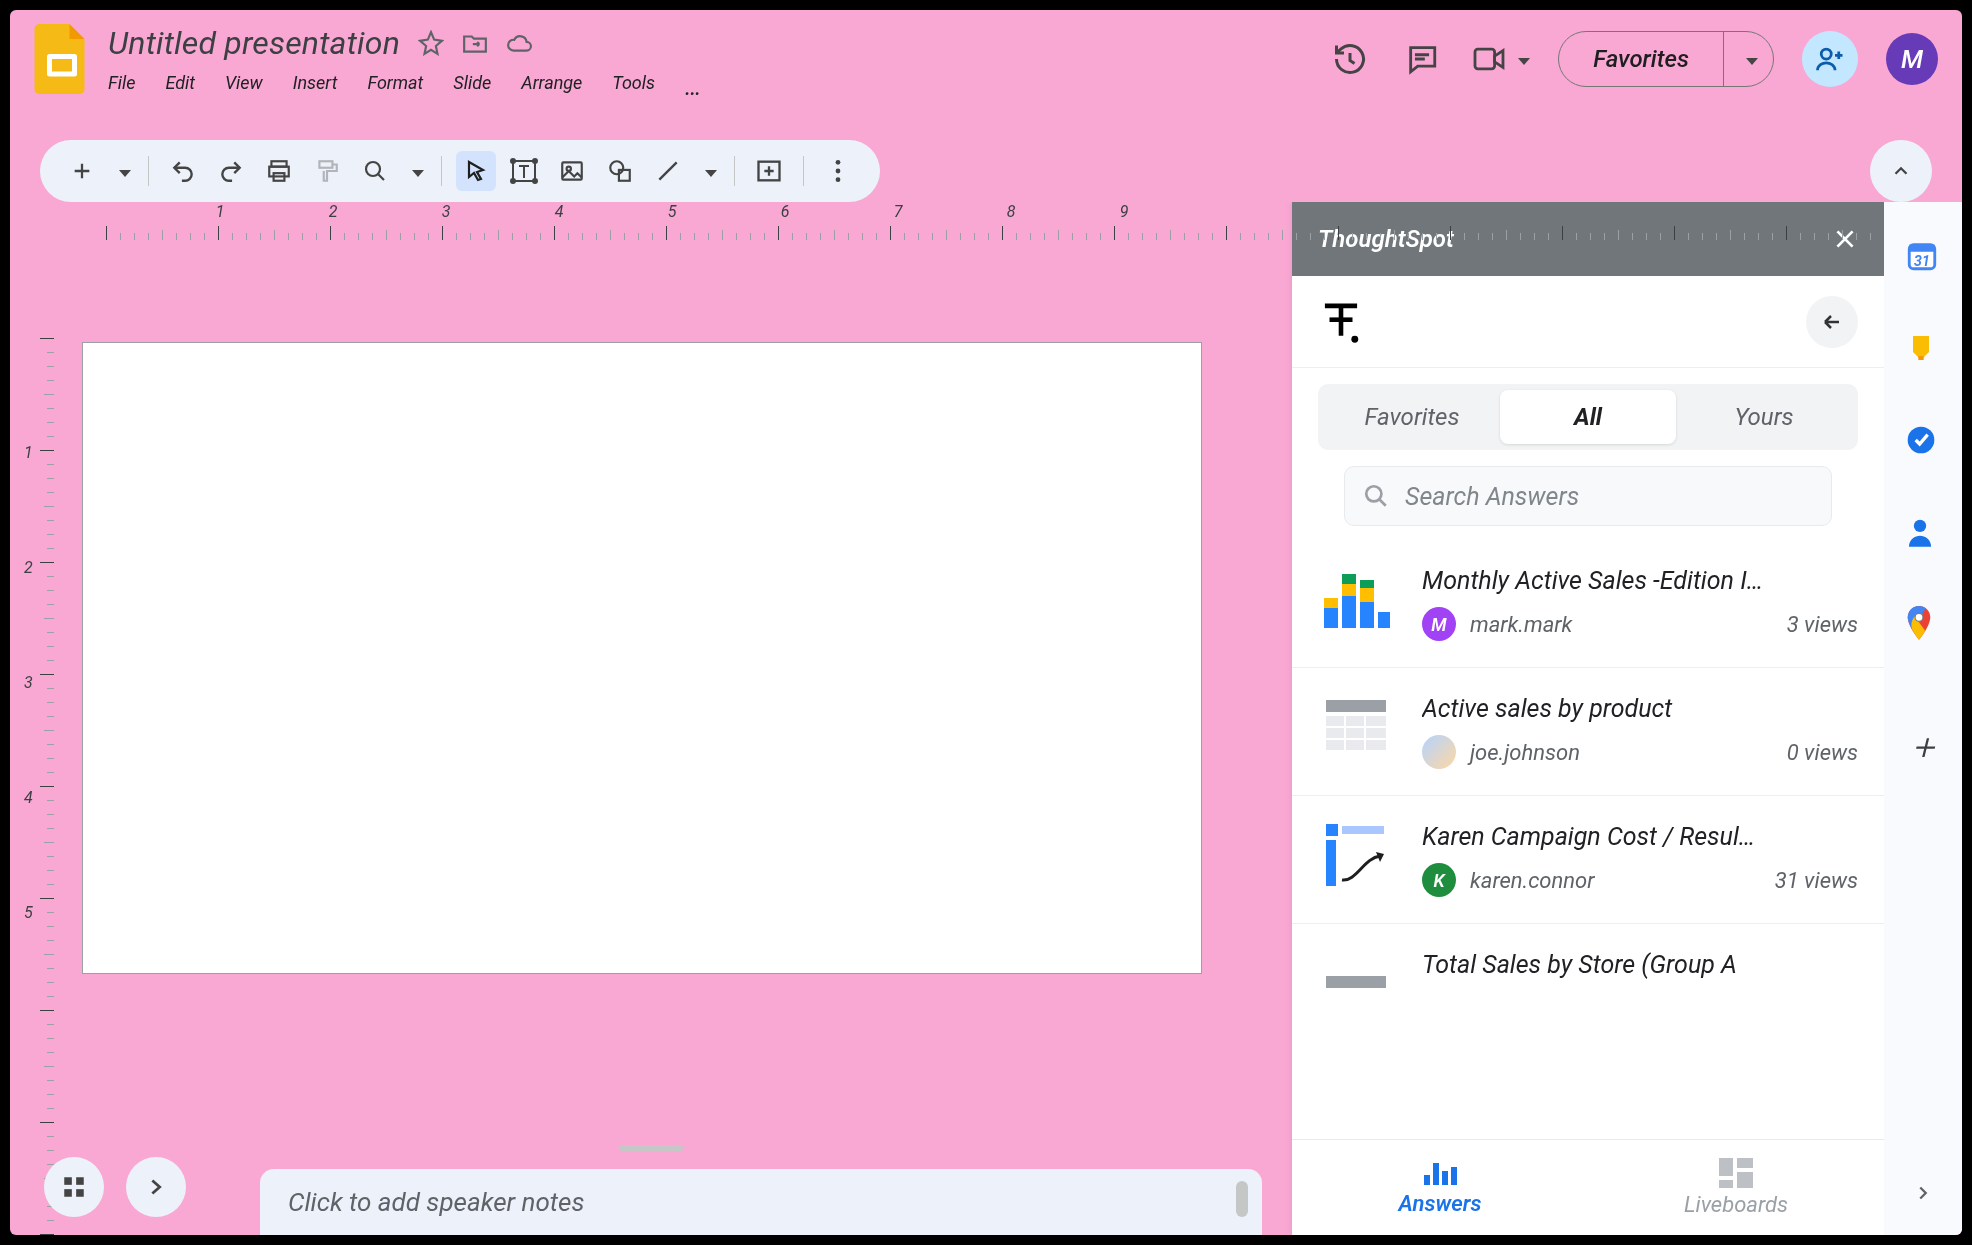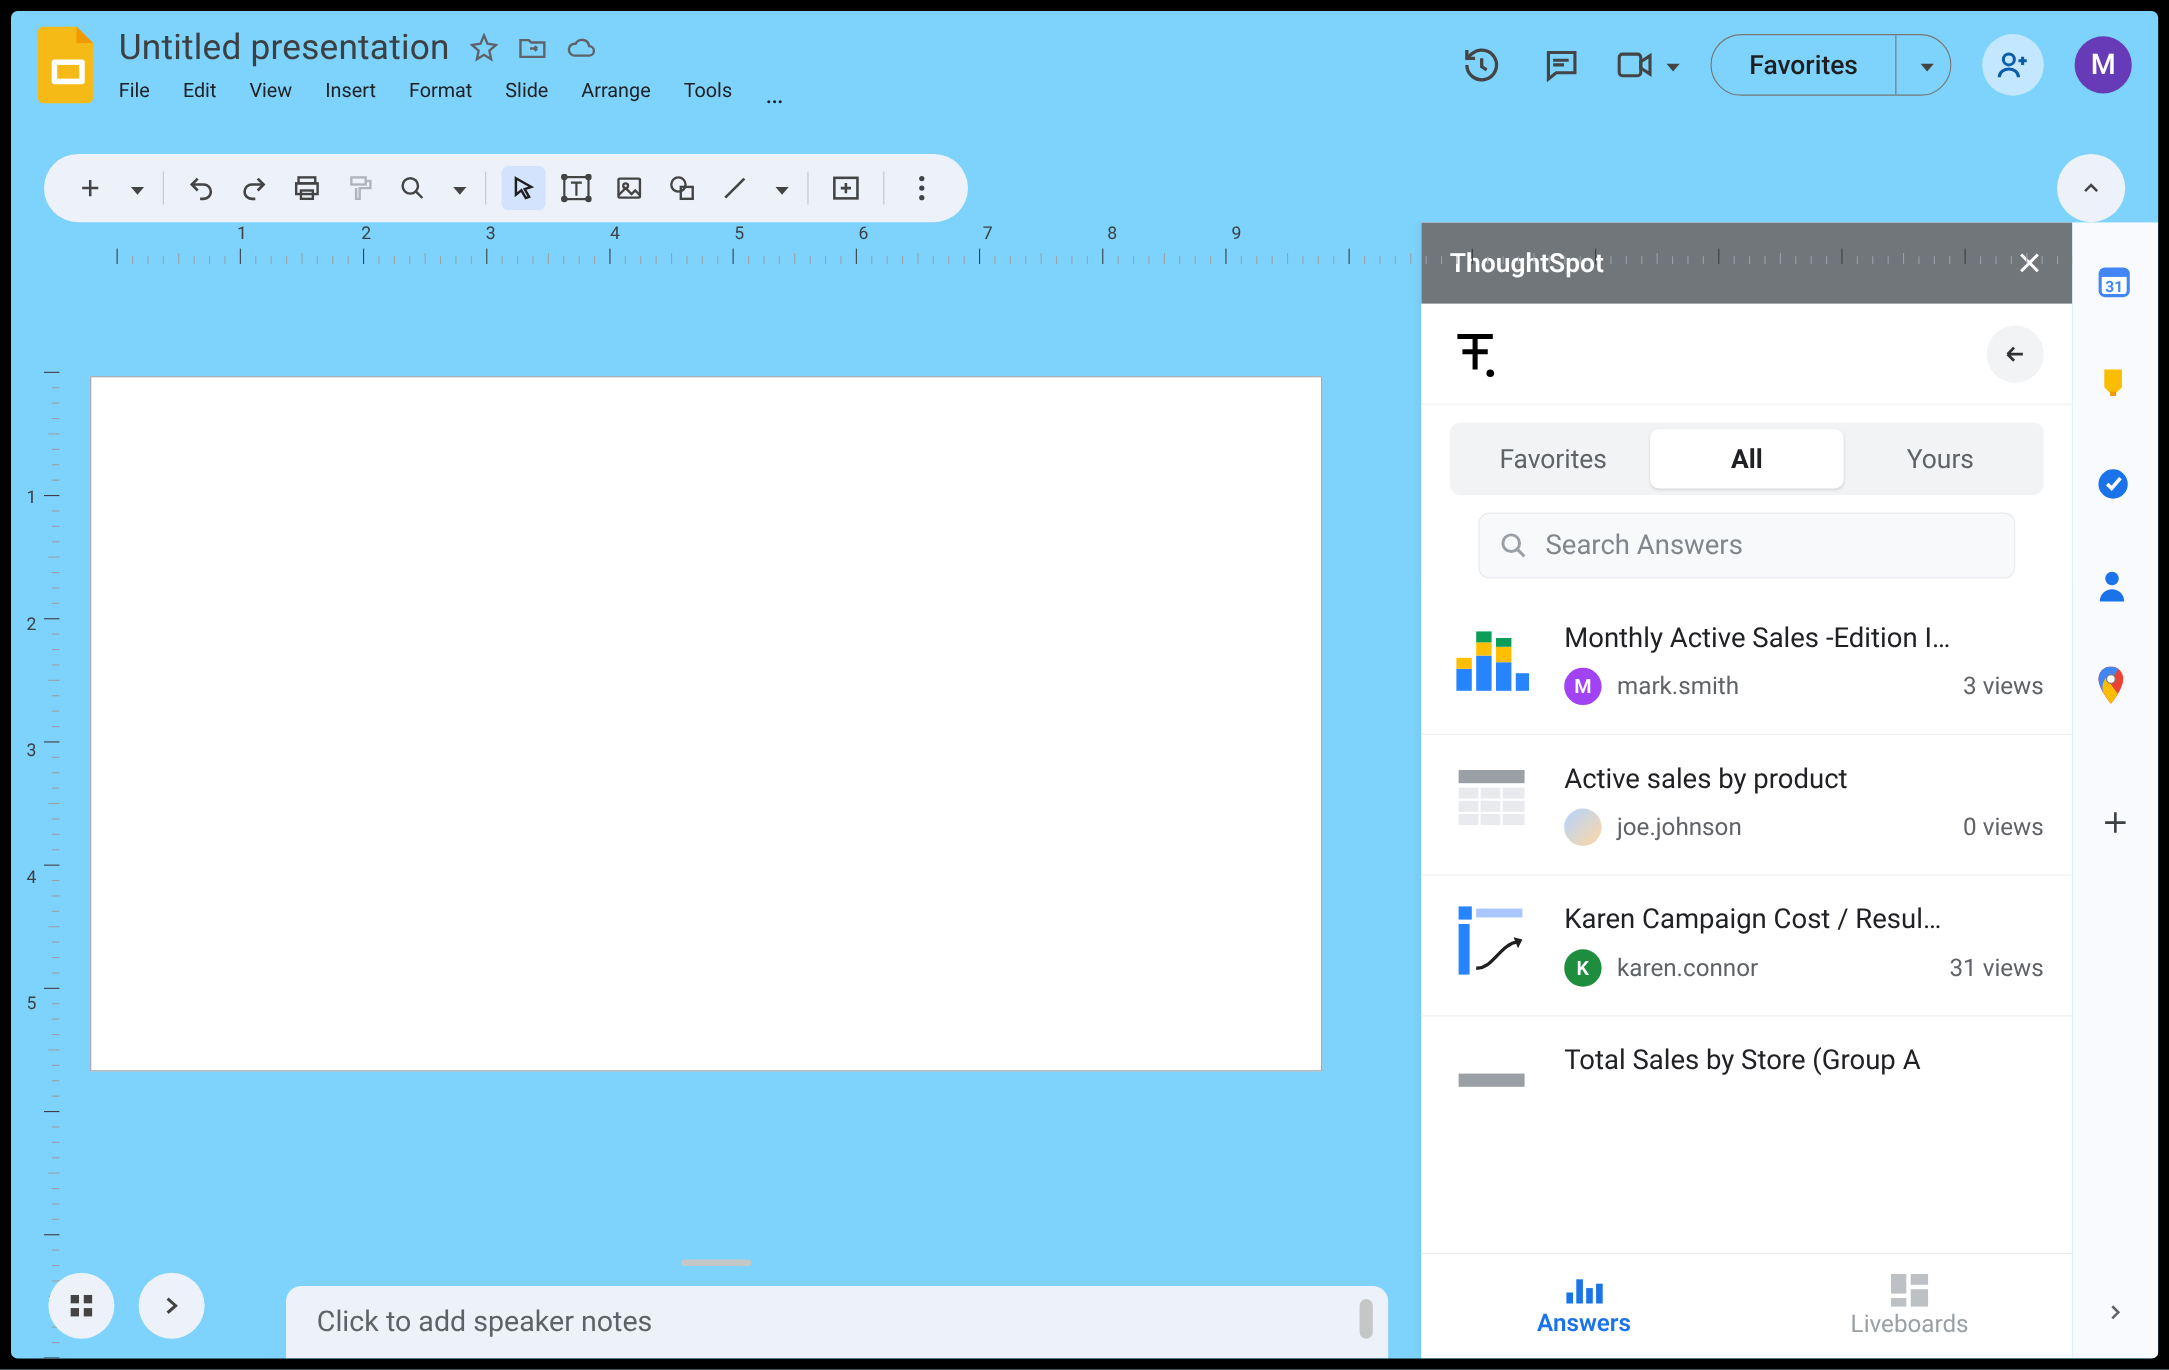--- a/index.html
+++ b/index.html
@@ -1,18 +1,18 @@
 <!DOCTYPE html>
 <html><head>
 <meta charset="utf-8">
 <style>
   * { box-sizing: border-box; }
   html, body { margin:0; padding:0; font-family: "Google Sans", Roboto, Arial, sans-serif; background:#000; }
   .frame { width:1972px; height:1245px; background:#000; padding:10px; }
-  .app { width:100%; height:100%; background:#7dd3fc; border-radius:6px; position:relative; overflow:hidden; display:flex; flex-direction:column; }
+  .app { width:100%; height:100%; background:#f9a8d4; border-radius:6px; position:relative; overflow:hidden; display:flex; flex-direction:column;font-style:italic; }
 
   
   .docbar { display:flex; align-items:flex-start; padding:14px 24px 0 24px; height:130px; }
   .docicon { width:56px; height:70px; margin-right:18px; flex-shrink:0; }
   .doc-title-area { display:flex; flex-direction:column; }
   .title-row { display:flex; align-items:center; gap:18px; }
   .doc-title { font-size:32px; color:#3c4043; font-weight:400; letter-spacing:0.2px; }
   .title-icon { width:26px; height:26px; color:#5f6368; display:flex; align-items:center; justify-content:center; }
   .menus { display:flex; gap:30px; padding-top:10px; }
   .menu-item { font-size:18px; color:#202124; cursor:pointer; }
@@ -584,21 +584,21 @@
               <rect x="40" y="34" width="14" height="26" fill="#2684ff"></rect>
               <rect x="40" y="20" width="14" height="14" fill="#ffbf00"></rect>
               <rect x="40" y="12" width="14" height="8" fill="#0c9d58"></rect>
               <rect x="58" y="44" width="12" height="16" fill="#2684ff"></rect>
             </svg>
           </div>
           <div class="sp-content">
             <div class="sp-title">Monthly Active Sales -Edition I…</div>
             <div class="sp-meta">
               <div class="sp-avatar" style="background:#a142f4">M</div>
-              <span class="sp-author">mark.smith</span>
+              <span class="sp-author">mark.mark</span>
               <span class="sp-views">3 views</span>
             </div>
           </div>
         </div>
 
         <div class="sp-item">
           <div class="sp-thumb">
             <svg width="72" height="64" viewBox="0 0 72 64">
               <rect x="6" y="4" width="60" height="12" fill="#9aa0a6"></rect>
               <g fill="#e8eaed">

